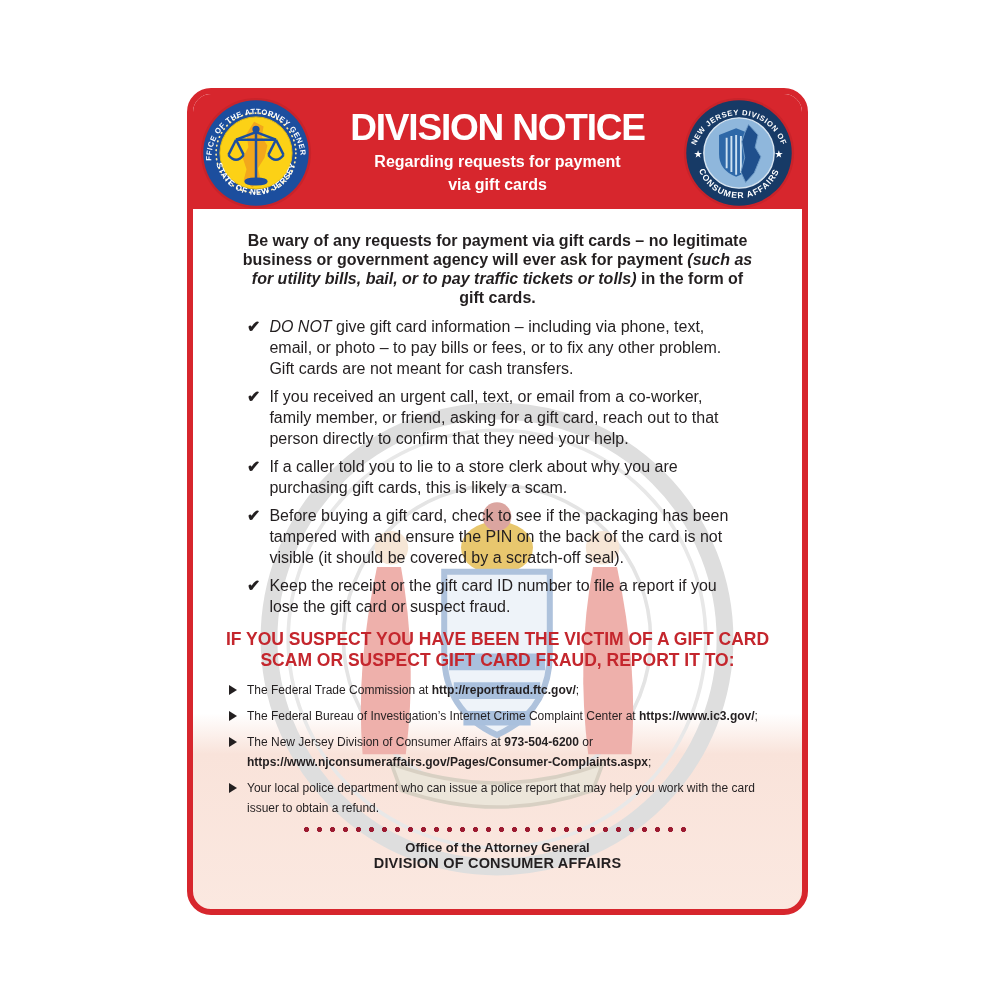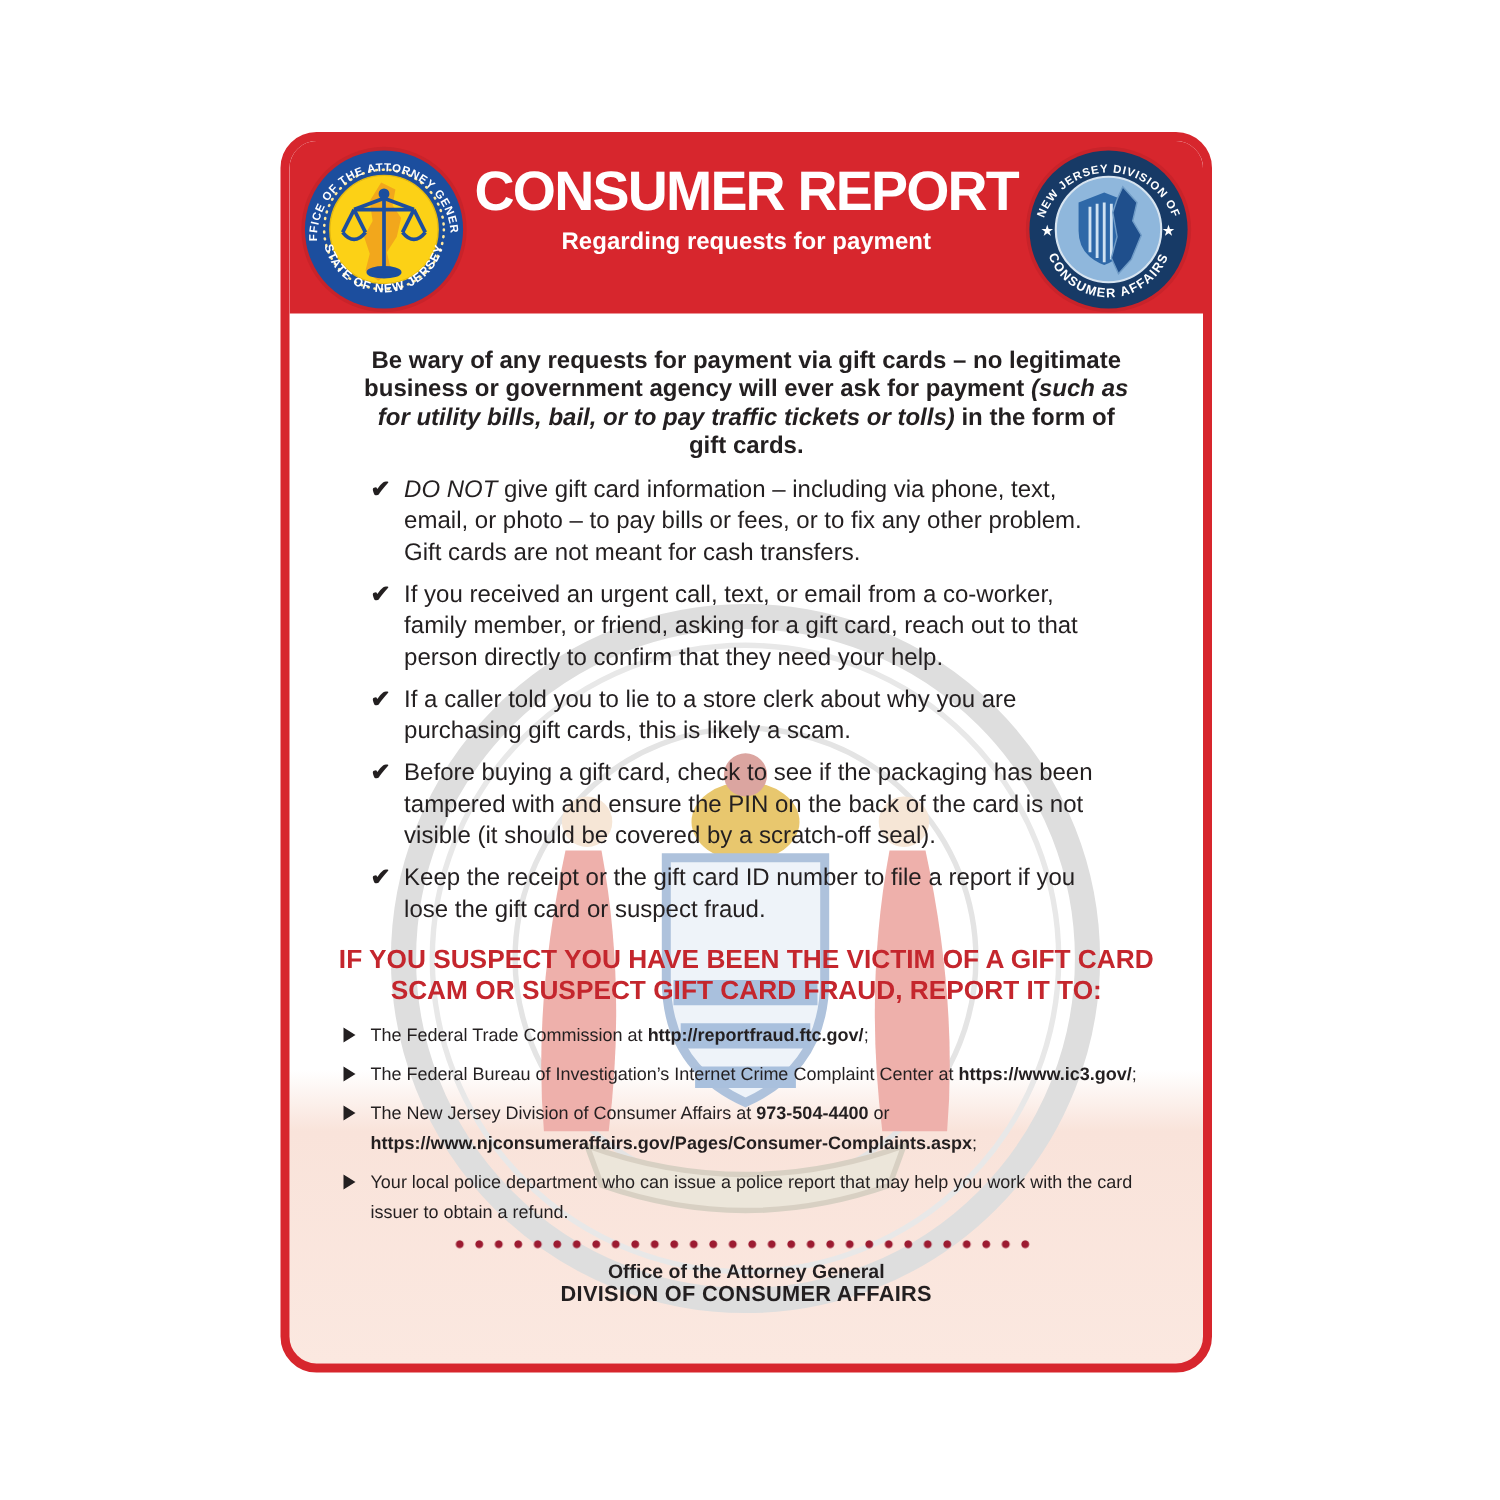--- a/index.html
+++ b/index.html
@@ -90,23 +90,24 @@
         <path d="M31 62 q8 10 16 0"></path>
         <path d="M73 62 q8 10 16 0"></path>
         <ellipse cx="60" cy="90" rx="11" ry="3" fill="#1c4e9e"></ellipse>
         <circle cx="60" cy="35" r="2.5" fill="#1c4e9e"></circle>
       </g>
       <text font-size="8" letter-spacing="0.6"><textPath href="#agTop" startOffset="50%" text-anchor="middle">OFFICE OF THE ATTORNEY GENERAL</textPath></text>
       <text font-size="8.5" letter-spacing="0.8"><textPath href="#agBot" startOffset="50%" text-anchor="middle">STATE OF NEW JERSEY</textPath></text>
     </svg>
 
     <div class="title-wrap">
-      <div class="title">CONSUMER REPORT</div>
+      <div class="title">DIVISION NOTICE</div>
       <div class="subtitle">
         <div>Regarding requests for payment</div>
+        <div>via gift cards</div>
       </div>
     </div>
 
     <svg class="seal seal-right" viewBox="0 0 120 120">
       <defs>
         <path id="caTop" d="M 12 68 A 48 48 0 1 1 108 68"></path>
         <path id="caBot" d="M 16 72 A 45 45 0 0 0 104 72"></path>
       </defs>
       <circle cx="60" cy="60" r="58" fill="#c8232a"></circle>
       <circle cx="60" cy="60" r="55.5" fill="#173a66"></circle>
@@ -188,21 +189,21 @@
         <div class="report-item">
           <span class="tri"></span>
           <span><span>The Federal Trade Commission at </span><b>http://reportfraud.ftc.gov/</b><span></span><b></b><span>;</span></span>
         </div>
         <div class="report-item">
           <span class="tri"></span>
           <span><span>The Federal Bureau of Investigation’s Internet Crime Complaint Center at </span><b>https://www.ic3.gov/</b><span></span><b></b><span>;</span></span>
         </div>
         <div class="report-item">
           <span class="tri"></span>
-          <span><span>The New Jersey Division of Consumer Affairs at </span><b>973-504-4400</b><span> or </span><b>https://www.njconsumeraffairs.gov/Pages/Consumer-Complaints.aspx</b><span>;</span></span>
+          <span><span>The New Jersey Division of Consumer Affairs at </span><b>973-504-6200</b><span> or </span><b>https://www.njconsumeraffairs.gov/Pages/Consumer-Complaints.aspx</b><span>;</span></span>
         </div>
         <div class="report-item">
           <span class="tri"></span>
           <span><span>Your local police department who can issue a police report that may help you work with the card issuer to obtain a refund.</span><b></b><span></span><b></b><span></span></span>
         </div>
       </div>
 
       <div class="dots"></div>
 
       <div class="footer">

